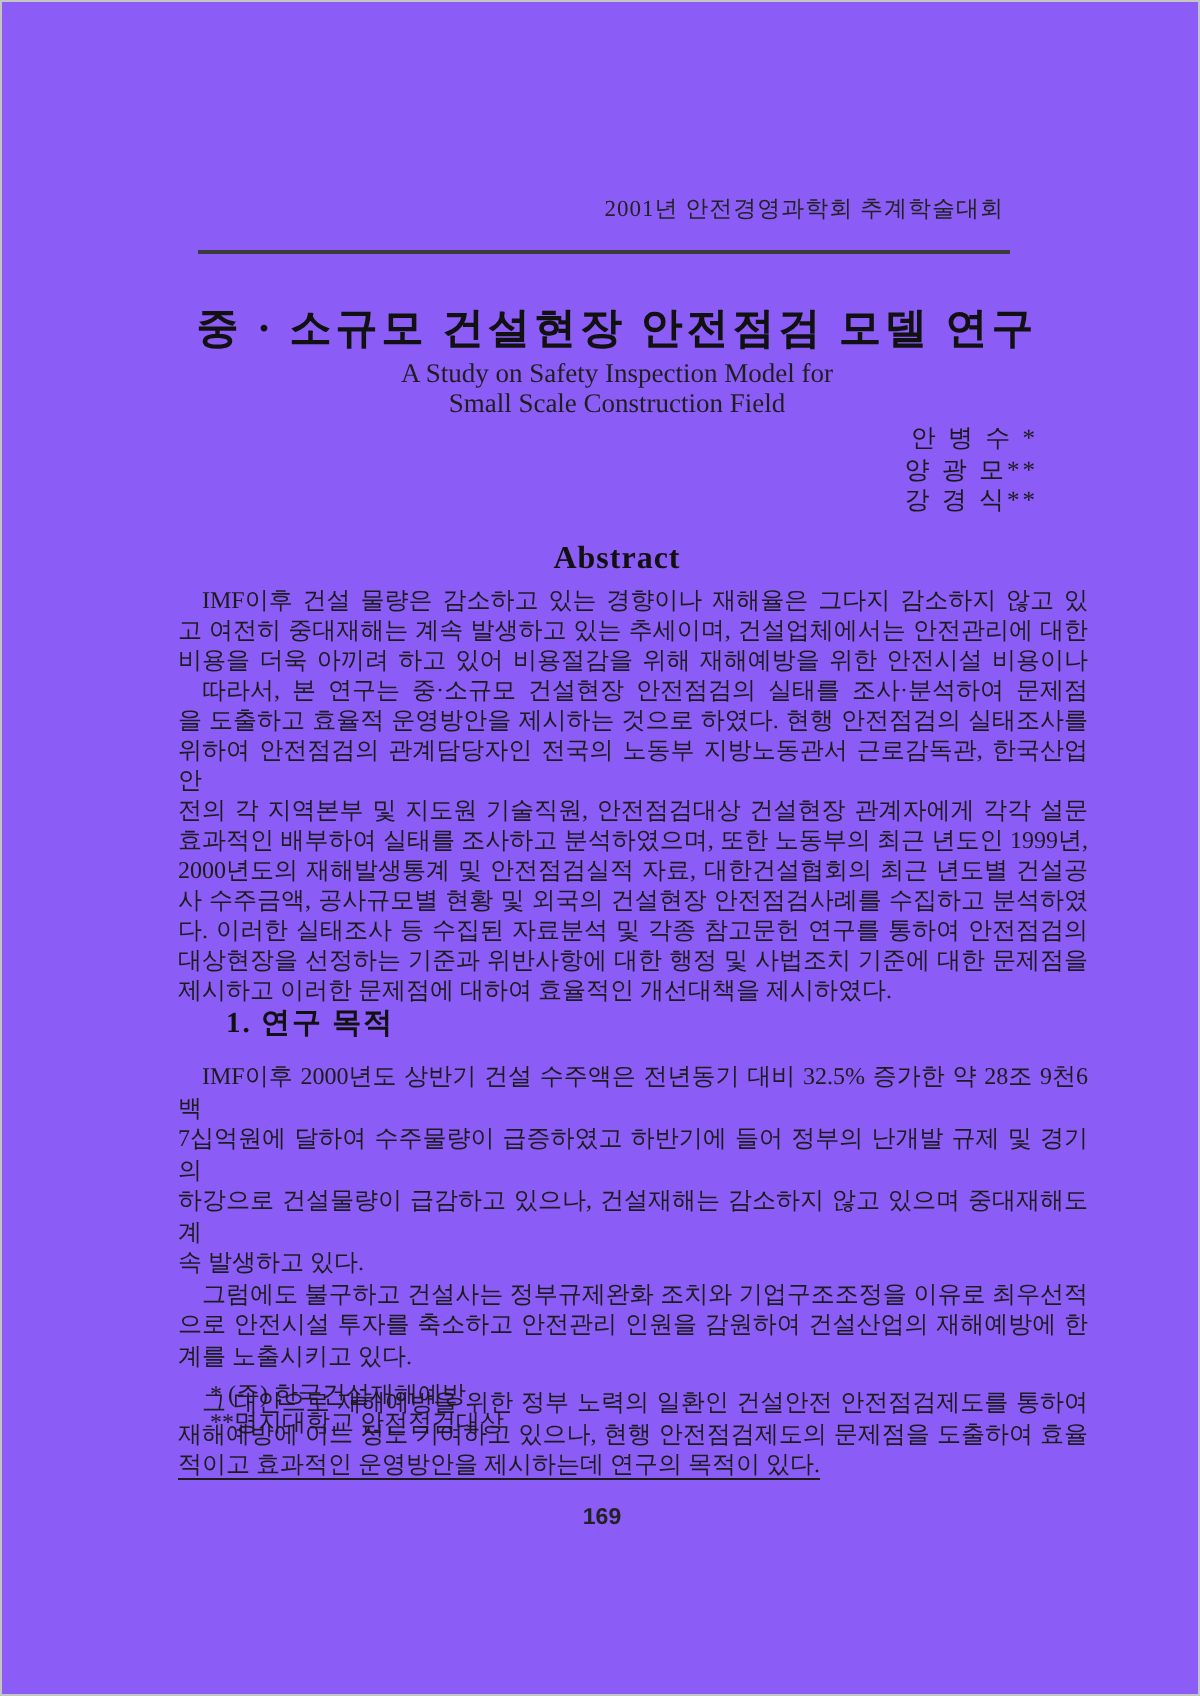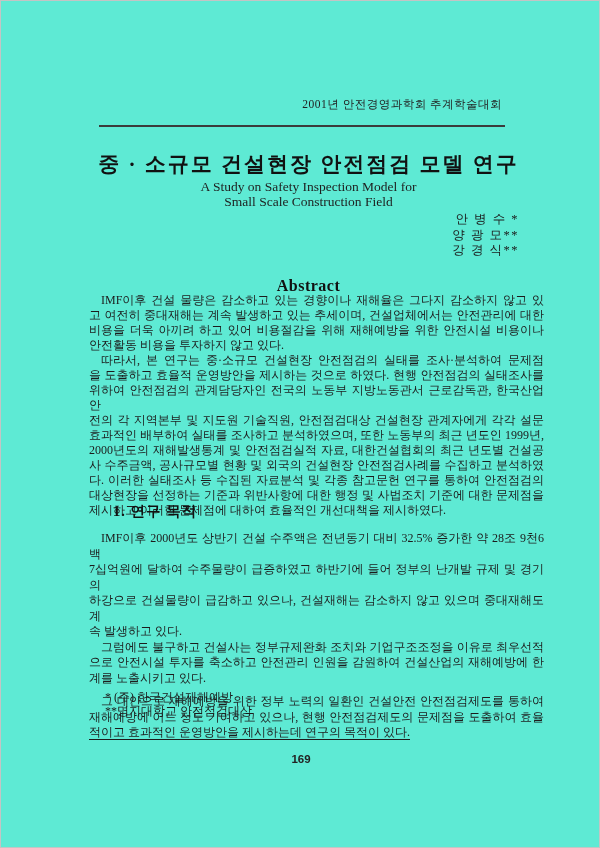--- a/index.html
+++ b/index.html
@@ -1,19 +1,19 @@
 <!DOCTYPE html>
 <html><head>
 <meta charset="utf-8">
 <style>
   html,body { margin:0; padding:0; background:#ffffff; }
   .page {
     position:relative;
     width:600px; height:848px;
-    background:#5eead4;
+    background:#8b5cf6;
     border:1px solid #c4c4c4;
     box-sizing:border-box;
     font-family:"Liberation Serif","DejaVu Serif",serif;
     color:#1c1c1c;
     overflow:hidden;
   }
   .header-meta {
     position:absolute; top:96px; right:97px;
     font-size:11.5px; letter-spacing:0.5px; color:#222;
   }
@@ -29,21 +29,21 @@
   .title-en {
     position:absolute; top:178px; left:72px; width:471px;
     text-align:center; font-size:13.5px; line-height:15px; color:#1e1e1e;
   }
   .authors {
     position:absolute; top:211px; right:80px;
     text-align:right; font-size:12.5px; line-height:15.5px;
     letter-spacing:1.5px; color:#1a1a1a;
   }
   .abstract-heading {
-    position:absolute; top:276px; left:72px; width:471px;
+    position:absolute; top:270px; left:72px; width:471px;
     text-align:center; font-size:16px; font-weight:bold;
     letter-spacing:0.5px; color:#111;
   }
   .abstract-body {
     position:absolute; top:292px; left:88px; width:455px;
     font-size:12px; line-height:15px; color:#1c1c1c;
   }
   .section-heading {
     position:absolute; top:501px; left:112px;
     font-size:14.5px; font-weight:bold; letter-spacing:1px; color:#111;
@@ -86,21 +86,20 @@
     <div>양 광 모**</div>
     <div>강 경 식**</div>
   </div>
 
   <div class="abstract-heading">Abstract</div>
 
   <div class="abstract-body">
     <div class="jline indent">IMF이후 건설 물량은 감소하고 있는 경향이나 재해율은 그다지 감소하지 않고 있</div>
     <div class="jline">고 여전히 중대재해는 계속 발생하고 있는 추세이며, 건설업체에서는 안전관리에 대한</div>
     <div class="jline">비용을 더욱 아끼려 하고 있어 비용절감을 위해 재해예방을 위한 안전시설 비용이나</div>
-    <div class="lastline">안전활동 비용을 투자하지 않고 있다.</div>
     <div class="jline indent">따라서, 본 연구는 중·소규모 건설현장 안전점검의 실태를 조사·분석하여 문제점</div>
     <div class="jline">을 도출하고 효율적 운영방안을 제시하는 것으로 하였다. 현행 안전점검의 실태조사를</div>
     <div class="jline">위하여 안전점검의 관계담당자인 전국의 노동부 지방노동관서 근로감독관, 한국산업안</div>
     <div class="jline">전의 각 지역본부 및 지도원 기술직원, 안전점검대상 건설현장 관계자에게 각각 설문</div>
     <div class="jline">효과적인 배부하여 실태를 조사하고 분석하였으며, 또한 노동부의 최근 년도인 1999년,</div>
     <div class="jline">2000년도의 재해발생통계 및 안전점검실적 자료, 대한건설협회의 최근 년도별 건설공</div>
     <div class="jline">사 수주금액, 공사규모별 현황 및 외국의 건설현장 안전점검사례를 수집하고 분석하였</div>
     <div class="jline">다. 이러한 실태조사 등 수집된 자료분석 및 각종 참고문헌 연구를 통하여 안전점검의</div>
     <div class="jline">대상현장을 선정하는 기준과 위반사항에 대한 행정 및 사법조치 기준에 대한 문제점을</div>
     <div class="lastline">제시하고 이러한 문제점에 대하여 효율적인 개선대책을 제시하였다.</div>

